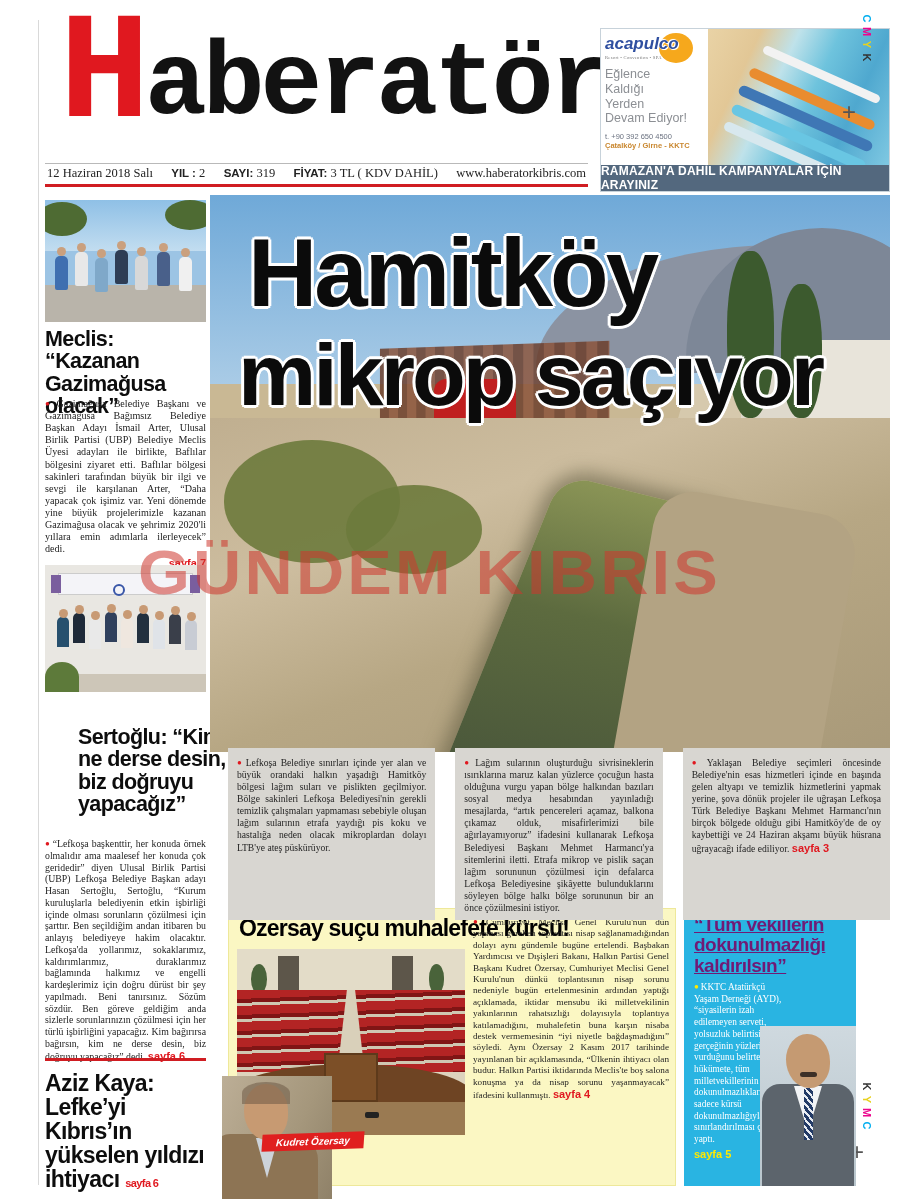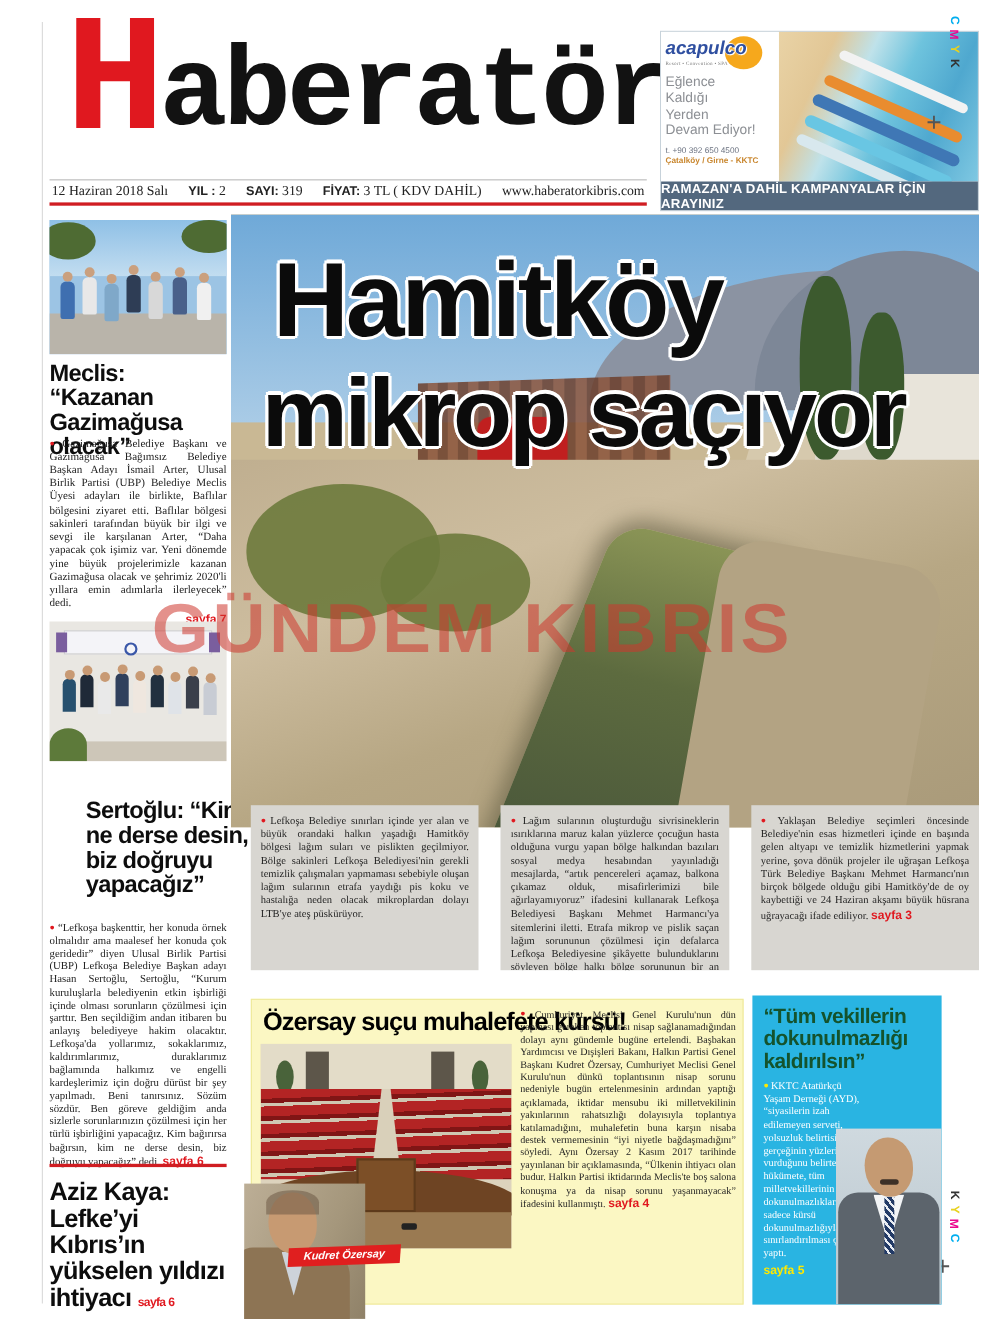--- a/index.html
+++ b/index.html
@@ -125,21 +125,21 @@
     text-shadow:-3px 0 #fff,3px 0 #fff,0 -3px #fff,0 3px #fff,-2px -2px #fff,2px 2px #fff,2px -2px #fff,-2px 2px #fff; }
   .mh1 { left:38px; top:32px; font-size:96px; }
   .mh2 { left:28px; top:138px; font-size:88px; }
 
   
   #watermark { left:138px; top:536px; width:760px; font-family:"Liberation Sans", sans-serif;
     font-weight:bold; font-size:63px; color:rgba(205,55,45,.55); letter-spacing:3px;
     transform:scaleX(1.06); transform-origin:left; z-index:40; pointer-events:none; white-space:nowrap; }
 
   
-  #main-cols { left:228px; top:732px; width:662px; height:150px; display:flex; gap:20px; z-index:5; }
+  #main-cols { left:228px; top:748px; width:662px; height:172px; display:flex; gap:20px; z-index:5; }
   .gray-col { flex:1; background:#d8d6d1; padding:9px 9px; font-size:9.6px; line-height:1.26;
     text-align:justify; color:#1f1f1f; overflow:hidden; }
 
   
   #ozersay-box { left:228px; top:908px; width:448px; height:278px; background:#fbf7c3;
     border:1px solid #eee89a; z-index:4; }
   .oz-headline { position:absolute; left:10px; top:6px; font-family:"Liberation Sans", sans-serif;
     font-weight:800; font-size:23px; letter-spacing:-.8px; color:#000; }
   #parliament { position:absolute; left:8px; top:40px; width:228px; height:186px; overflow:hidden; background:#ddd3bd; }
   .pl-wall { position:absolute; top:0; left:0; width:100%; height:26%; background:#e3dcc8; }
@@ -169,21 +169,21 @@
   .kd-shirt { position:absolute; left:34px; top:62px; width:22px; height:40px; background:#cdd3da;
     clip-path:polygon(0 0,100% 0,50% 100%); }
   #kudret-label { left:262px; top:1133px; width:102px; height:17px; background:#e01f1f; z-index:7;
     color:#fff; font-style:italic; font-weight:bold; font-family:"Liberation Sans", sans-serif;
     font-size:10px; display:flex; align-items:center; justify-content:center;
     transform:rotate(-2deg) skewX(-6deg); }
 
   
   #ayd-box { left:684px; top:905px; width:172px; height:281px; background:#29b4e2; overflow:hidden; z-index:4; }
   .ayd-headline { padding:10px 10px 4px 10px; font-family:"Liberation Sans", sans-serif; font-weight:800;
-    font-size:19px; line-height:1.07; letter-spacing:-.5px; color:#14532d; white-space:pre-line; }
+    font-size:19px; line-height:1.07; letter-spacing:-.5px; color:#701a75; white-space:pre-line;text-decoration:underline; }
   .ayd-body { padding:2px 10px; width:112px; font-size:9.3px; line-height:1.26; color:#fff; }
   .ayd-body .bullet { color:#ffe900; }
   .ayd-pageref { padding:0 10px; color:#ffe900; font-family:"Liberation Sans", sans-serif; font-weight:bold; font-size:11px; }
   #ayd-portrait { position:absolute; right:0; bottom:0; width:96px; height:160px; overflow:hidden;
     background:linear-gradient(#cfd9df,#b9c6cd); }
   .ay-head { position:absolute; left:26px; top:8px; width:44px; height:54px; border-radius:48% 52% 46% 54%;
     background:#c59а72; background:#c59a72; }
   .ay-mus { position:absolute; left:40px; top:46px; width:17px; height:5px; border-radius:3px; background:#3d3027; }
   .ay-suit { position:absolute; left:2px; top:58px; width:92px; height:102px; border-radius:18px 18px 0 0;
     background:#5c646c; }

